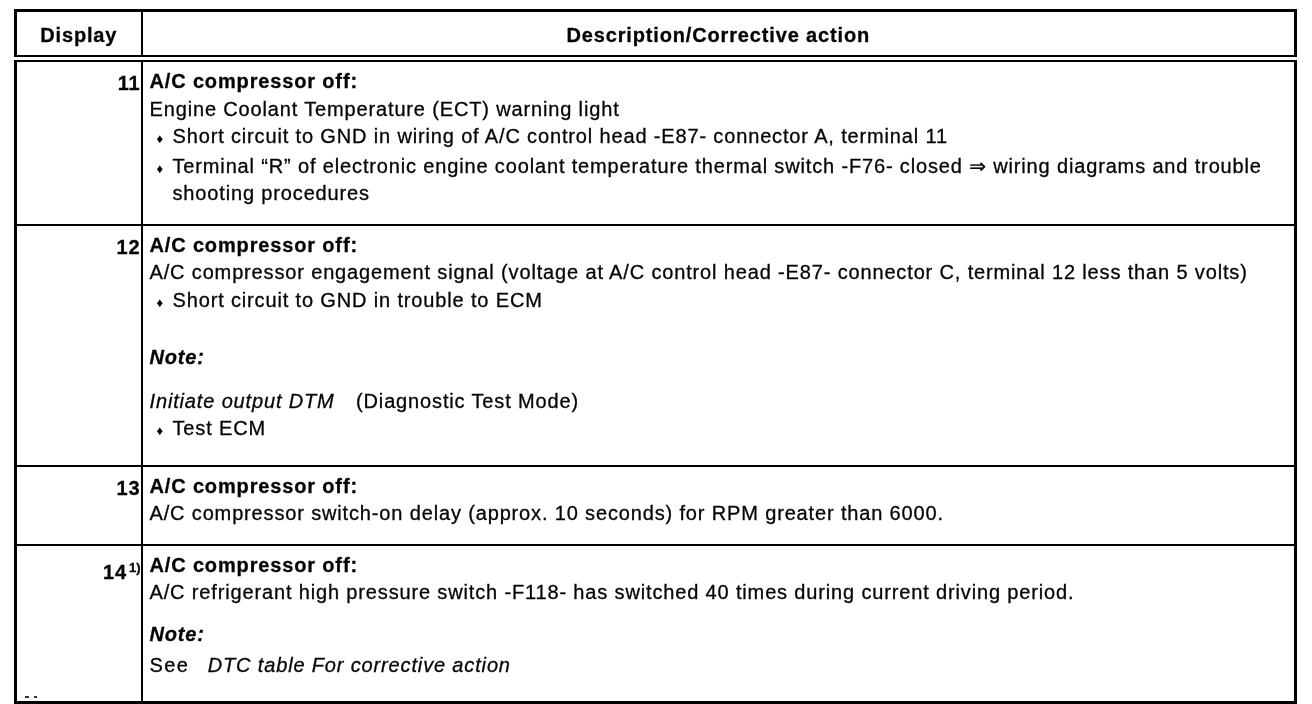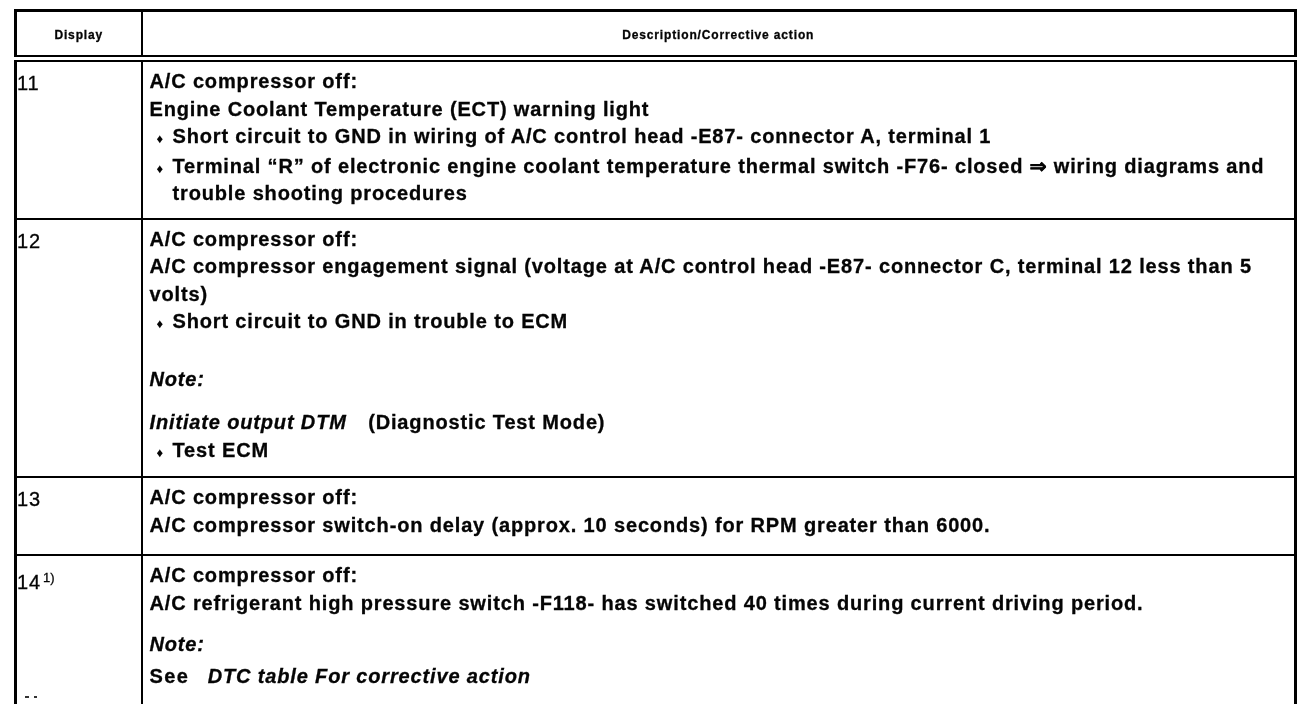--- a/index.html
+++ b/index.html
@@ -30,33 +30,33 @@
 
   col.c-display { width: 126px; }
 
   tr.hdr    { height: 48px; }
   tr.r11    { height: 156px; }
   tr.r12    { height: 241px; }
   tr.r13    { height: 78px; }
   tr.r14    { height: 158px; }
 
   th.h-display, th.h-desc {
-    font-weight: bold; text-align: center; padding-top: 10px; font-size: 12px;
+    font-weight: bold; text-align: center; padding-top: 10px; font-size: 20px;
   }
 
   td.code-cell {
-    text-align: left; font-weight: normal; padding-top: 8px; font-size: 20px;
+    text-align: right; font-weight: bold; padding-top: 8px; font-size: 20px;
   }
   td.code-cell sup {
     font-size: 13px; letter-spacing: 0; vertical-align: 7px; margin-left: 2px;
   }
 
-  td.desc-cell { padding: 6px 26px 10px 7px; }
+  td.desc-cell { padding: 6px 26px 16px 7px; }
 
-  .line  { display: block; font-weight: bold; }
+  .line  { display: block; }
   .title { font-weight: bold; }
 
   .bullet { display: flex; }
   .bullet .glyph {
     flex: 0 0 16px; margin-left: 7px; font-size: 13px; padding-top: 2px;
     -webkit-text-stroke: 0;
   }
   .bullet .btxt { flex: 1 1 auto; }
 
   .note-label { font-weight: bold; font-style: italic; margin-top: 28px; }
@@ -92,21 +92,21 @@
       <th class="h-desc">Description/Corrective action</th>
     </tr>
 
     <tr class="r11">
       <td class="code-cell">11</td>
       <td class="desc-cell">
         <span class="line title">A/C compressor off:</span>
         <span class="line">Engine Coolant Temperature (ECT) warning light</span>
         <span class="line bullet">
           <span class="glyph">♦</span>
-          <span class="btxt">Short circuit to GND in wiring of A/C control head -E87- connector A, terminal 1</span>
+          <span class="btxt">Short circuit to GND in wiring of A/C control head -E87- connector A, terminal 11</span>
         </span>
         <span class="line bullet">
           <span class="glyph">♦</span>
           <span class="btxt">Terminal “R” of electronic engine coolant temperature thermal switch -F76- closed ⇒ wiring diagrams and trouble shooting procedures</span>
         </span>
       </td>
     </tr>
 
     <tr class="r12">
       <td class="code-cell">12</td>

